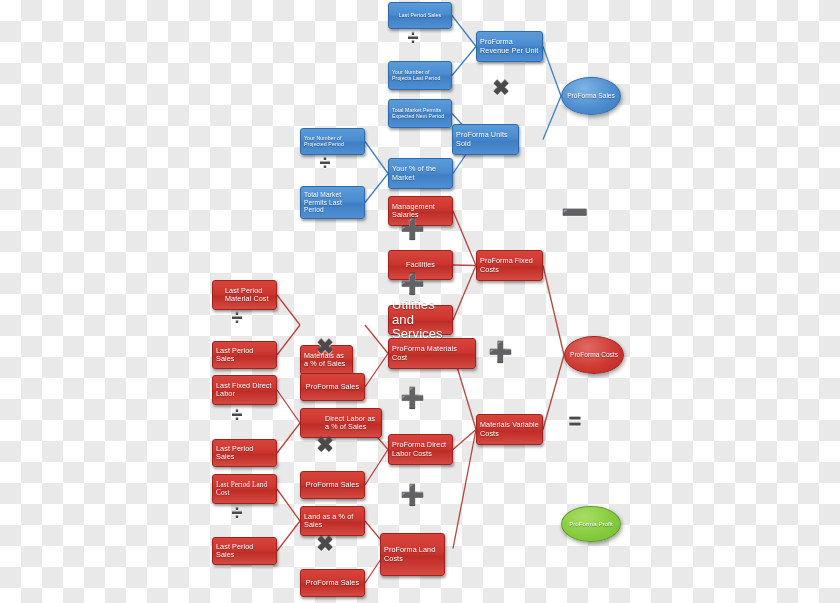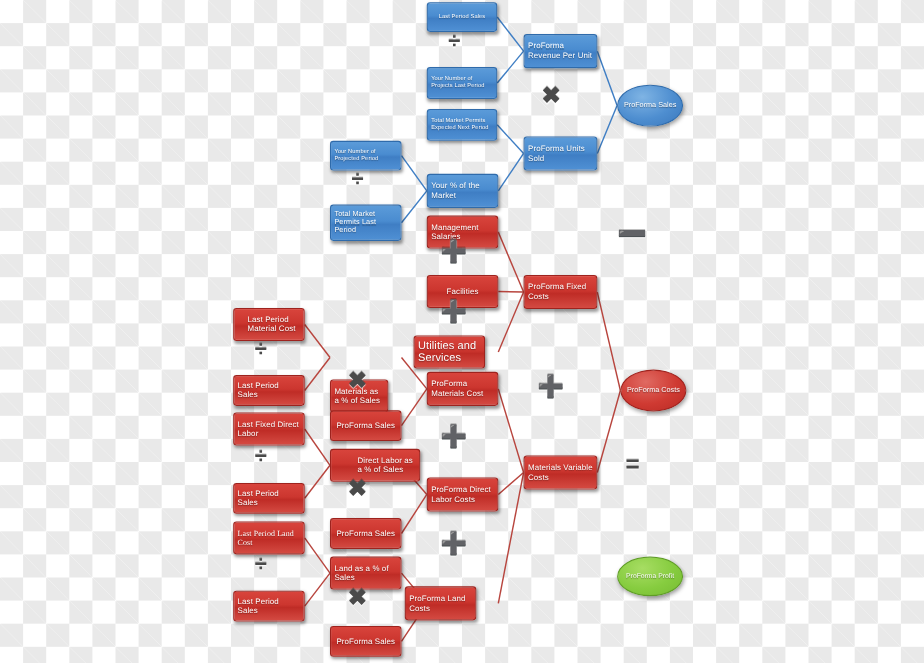--- a/index.html
+++ b/index.html
@@ -105,44 +105,44 @@
       <line x1="365" y1="583" x2="388" y2="548.5" stroke="#b8453e" stroke-width="1.3"></line>
       <line x1="453" y1="353.5" x2="476" y2="429.5" stroke="#b8453e" stroke-width="1.3"></line>
       <line x1="453" y1="449.5" x2="476" y2="429.5" stroke="#b8453e" stroke-width="1.3"></line>
       <line x1="453" y1="548.5" x2="476" y2="429.5" stroke="#b8453e" stroke-width="1.3"></line>
     </svg>
   <div id="nodes-layer">
       <div class="node blue" style="left: 388px; top: 2px; width: 64px; height: 27px; font-size: 5.2px;">Last Period Sales</div>
       <div class="node blue" style="left: 388px; top: 61px; width: 64px; height: 29px; font-size: 5.2px;">Your Number of Projects Last Period</div>
       <div class="node blue" style="left: 388px; top: 99px; width: 64px; height: 29px; font-size: 5.2px;">Total Market Permits Expected Next Period</div>
       <div class="node blue" style="left: 476px; top: 31px; width: 67px; height: 31px; font-size: 7.2px;">ProForma Revenue Per Unit</div>
-      <div class="node blue" style="left: 476px; top: 124px; width: 67px; height: 31px; font-size: 7.2px;">ProForma Units Sold</div>
+      <div class="node blue" style="left: 452px; top: 124px; width: 67px; height: 31px; font-size: 7.2px;">ProForma Units Sold</div>
       <div class="ell blue" style="left: 561px; top: 77px; width: 60px; height: 38px; font-size: 6.6px;">ProForma Sales</div>
       <div class="node blue" style="left: 300px; top: 128px; width: 65px; height: 27px; font-size: 5.2px;">Your Number of Projected Period</div>
       <div class="node blue" style="left: 300px; top: 186px; width: 65px; height: 33px; font-size: 6.6px;">Total Market Permits Last Period</div>
       <div class="node blue" style="left: 388px; top: 158px; width: 65px; height: 31px; font-size: 7.2px;">Your % of the Market</div>
       <div class="node red" style="left: 388px; top: 196px; width: 65px; height: 30px; font-size: 7.2px;">Management Salaries</div>
       <div class="node red" style="left: 388px; top: 250px; width: 65px; height: 30px; font-size: 7.2px;">Facilities</div>
-      <div class="node red" style="left: 376px; top: 305px; width: 65px; height: 30px; font-size: 10px;">Utilities and Services</div>
+      <div class="node red" style="left: 388px; top: 305px; width: 65px; height: 30px; font-size: 13px;">Utilities and Services</div>
       <div class="node red" style="left: 476px; top: 250px; width: 67px; height: 31px; font-size: 7.2px;">ProForma Fixed Costs</div>
       <div class="node red" style="left: 212px; top: 280px; width: 65px; height: 30px; font-size: 7.2px; padding-left: 12px;">Last Period Material Cost</div>
       <div class="node red" style="left: 212px; top: 341px; width: 65px; height: 28px; font-size: 7.2px;">Last Period Sales</div>
       <div class="node red" style="left: 300px; top: 310px; width: 53px; height: 30px; font-size: 7.2px; margin-top: 35px;">Materials as a % of Sales</div>
       <div class="node red" style="left: 300px; top: 373px; width: 65px; height: 28px; font-size: 7.2px;">ProForma Sales</div>
-      <div class="node red" style="left: 388px; top: 338px; width: 65px; height: 31px; font-size: 7.2px;">ProForma Materials  Cost</div>
+      <div class="node red" style="left: 388px; top: 338px; width: 88px; height: 31px; font-size: 7.2px;">ProForma Materials  Cost</div>
       <div class="node red" style="left: 212px; top: 375px; width: 65px; height: 30px; font-size: 7.2px;">Last Fixed  Direct Labor</div>
       <div class="node red" style="left: 212px; top: 439px; width: 65px; height: 28px; font-size: 7.2px;">Last Period Sales</div>
       <div class="node red" style="left: 300px; top: 408px; width: 82px; height: 30px; font-size: 7.2px; padding-left: 24px;">Direct Labor as a % of Sales</div>
       <div class="node red" style="left: 300px; top: 471px; width: 65px; height: 28px; font-size: 7.2px;">ProForma Sales</div>
       <div class="node red" style="left: 388px; top: 434px; width: 65px; height: 31px; font-size: 7.2px;">ProForma Direct Labor Costs</div>
       <div class="node red" style="left: 212px; top: 474px; width: 65px; height: 30px; font-size: 7.2px; font-family: Liberation Serif, serif;">Last Period Land Cost</div>
       <div class="node red" style="left: 212px; top: 537px; width: 65px; height: 28px; font-size: 7.2px;">Last Period Sales</div>
       <div class="node red" style="left: 300px; top: 506px; width: 65px; height: 30px; font-size: 7.2px;">Land as a % of Sales</div>
       <div class="node red" style="left: 300px; top: 569px; width: 65px; height: 28px; font-size: 7.2px;">ProForma Sales</div>
-      <div class="node red" style="left: 368px; top: 533px; width: 65px; height: 31px; font-size: 7.2px;">ProForma Land Costs</div>
+      <div class="node red" style="left: 380px; top: 533px; width: 65px; height: 43px; font-size: 7.2px;">ProForma Land Costs</div>
       <div class="node red" style="left: 476px; top: 414px; width: 67px; height: 31px; font-size: 7.2px;">Materials Variable Costs</div>
       <div class="ell red" style="left: 564px; top: 336px; width: 60px; height: 38px; font-size: 6.6px;">ProForma Costs</div>
       <div class="ell green" style="left: 561px; top: 506px; width: 60px; height: 36px; font-size: 6.2px;">ProForma Profit</div>
     </div>
   <div id="ops-layer">
       <div class="op op-div" style="left: 404px; top: 29px; width: 18px; height: 18px;">÷</div>
       <div class="op op-div" style="left: 316px; top: 154px; width: 18px; height: 18px;">÷</div>
       <div class="op op-mult" style="left: 492px; top: 78px; width: 18px; height: 18px;">✖</div>
       <div class="op op-minus" style="left: 566px; top: 204px; width: 18px; height: 18px;">➖</div>
       <div class="op op-plus" style="left: 404px; top: 220px; width: 18px; height: 18px;">➕</div>

